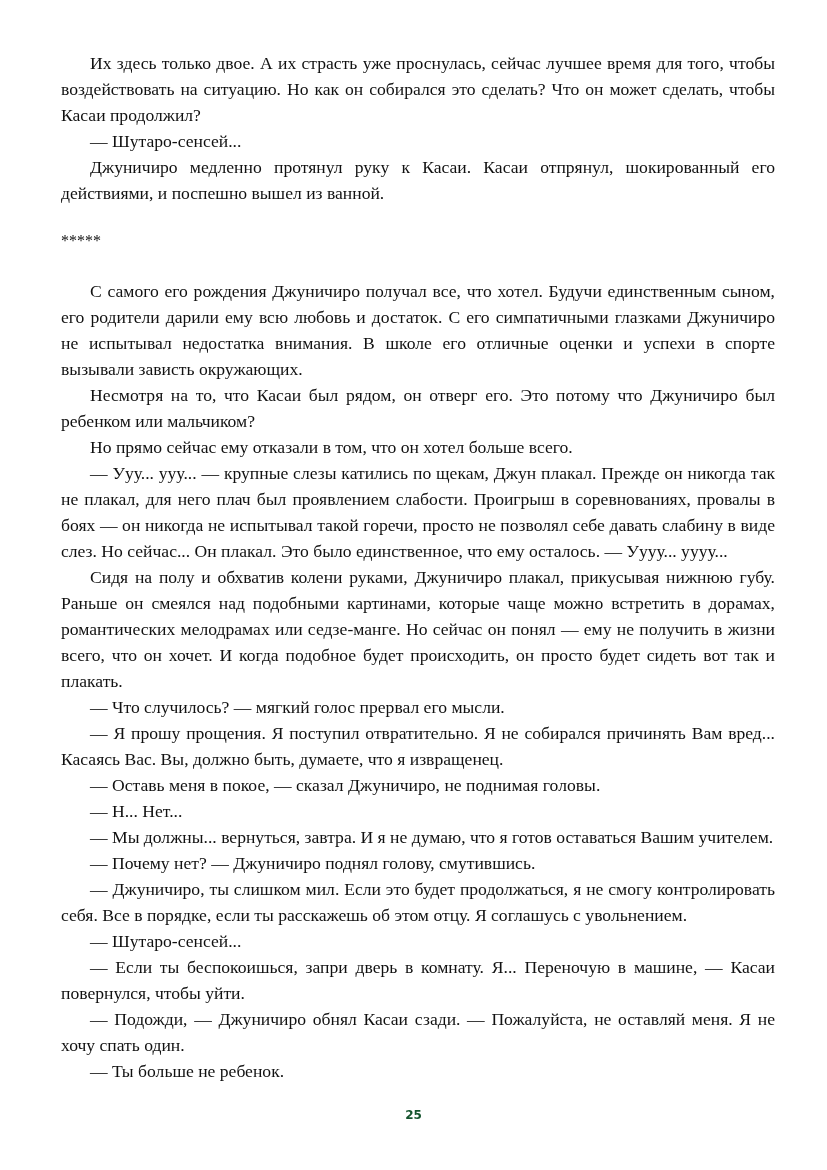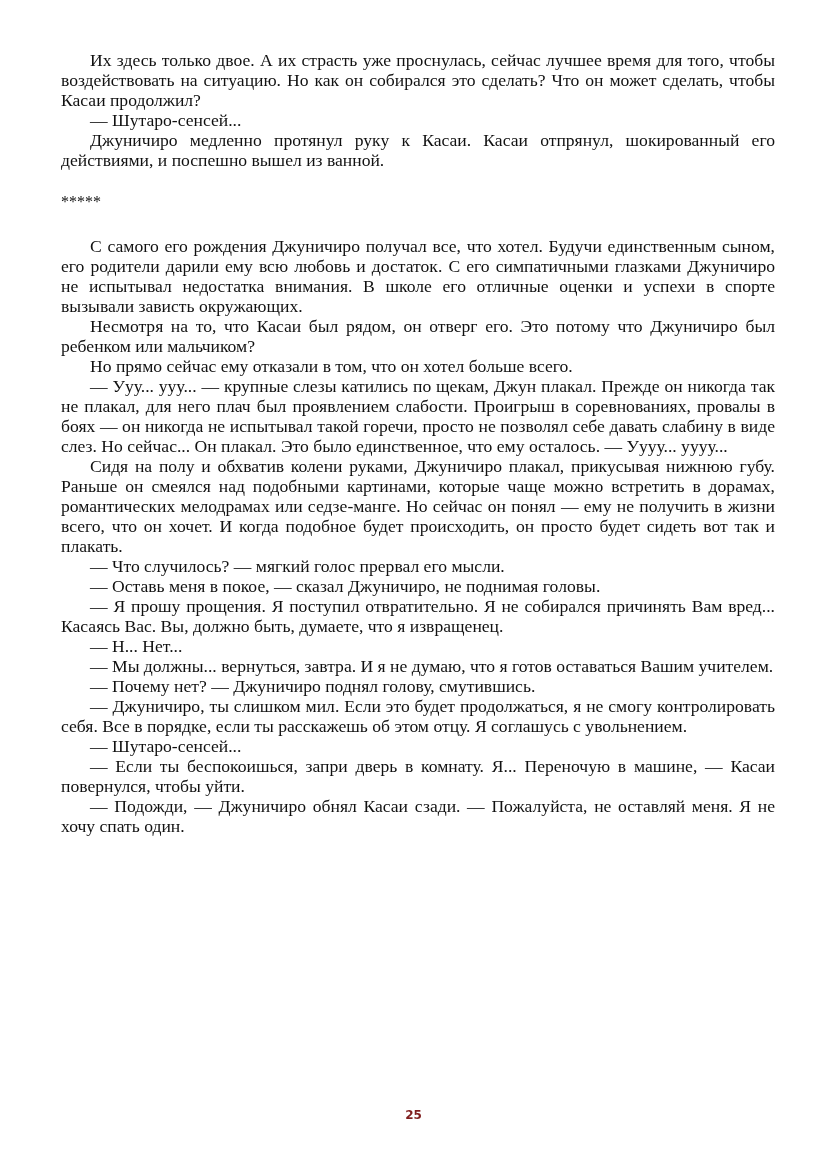--- a/index.html
+++ b/index.html
@@ -4,21 +4,21 @@
 <style>
   html, body { margin: 0; padding: 0; background: #ffffff; }
   body { width: 827px; height: 1170px; position: relative; overflow: hidden; }
   .page {
     position: absolute;
     left: 61px;
     top: 50px;
     width: 714px;
     font-family: "Liberation Serif", "DejaVu Serif", serif;
     font-size: 17.6px;
-    line-height: 20px;
+    line-height: 26px;
     color: #111111;
   }
   .page p {
     margin: 0;
     text-indent: 29px;
     text-align: justify;
   }
   .sep {
     text-align: center;
     text-indent: 0 !important;
@@ -28,43 +28,44 @@
   }
   .page-number {
     position: absolute;
     left: 0;
     width: 827px;
     top: 1108px;
     text-align: center;
     font-family: "DejaVu Sans", sans-serif;
     font-weight: bold;
     font-size: 12px;
-    color: #7f1d1d;
+    color: #14532d;
   }
 </style>
 </head>
 <body>
 
 <div class="page">
   <p>Их здесь только двое. А их страсть уже проснулась, сейчас лучшее время для того, чтобы воздействовать на ситуацию. Но как он собирался это сделать? Что он может сделать, чтобы Касаи продолжил?</p>
   <p>— Шутаро-сенсей...</p>
   <p>Джуничиро медленно протянул руку к Касаи. Касаи отпрянул, шокированный его действиями, и поспешно вышел из ванной.</p>
 
   <p class="sep">*****</p>
 
   <p>С самого его рождения Джуничиро получал все, что хотел. Будучи единственным сыном, его родители дарили ему всю любовь и достаток. С его симпатичными глазками Джуничиро не испытывал недостатка внимания. В школе его отличные оценки и успехи в спорте вызывали зависть окружающих.</p>
   <p>Несмотря на то, что Касаи был рядом, он отверг его. Это потому что Джуничиро был ребенком или мальчиком?</p>
   <p>Но прямо сейчас ему отказали в том, что он хотел больше всего.</p>
   <p>— Ууу... ууу... — крупные слезы катились по щекам, Джун плакал. Прежде он никогда так не плакал, для него плач был проявлением слабости. Проигрыш в соревнованиях, провалы в боях — он никогда не испытывал такой горечи, просто не позволял себе давать слабину в виде слез. Но сейчас... Он плакал. Это было единственное, что ему осталось. — Уууу... уууу...</p>
   <p>Сидя на полу и обхватив колени руками, Джуничиро плакал, прикусывая нижнюю губу. Раньше он смеялся над подобными картинами, которые чаще можно встретить в дорамах, романтических мелодрамах или седзе-манге. Но сейчас он понял — ему не получить в жизни всего, что он хочет. И когда подобное будет происходить, он просто будет сидеть вот так и плакать.</p>
   <p>— Что случилось? — мягкий голос прервал его мысли.</p>
+  <p>— Я прошу прощения. Я поступил отвратительно. Я не собирался причинять Вам вред... Касаясь Вас. Вы, должно быть, думаете, что я извращенец.</p>
   <p>— Оставь меня в покое, — сказал Джуничиро, не поднимая головы.</p>
-  <p>— Я прошу прощения. Я поступил отвратительно. Я не собирался причинять Вам вред... Касаясь Вас. Вы, должно быть, думаете, что я извращенец.</p>
   <p>— Н... Нет...</p>
   <p>— Мы должны... вернуться, завтра. И я не думаю, что я готов оставаться Вашим учителем.</p>
   <p>— Почему нет? — Джуничиро поднял голову, смутившись.</p>
   <p>— Джуничиро, ты слишком мил. Если это будет продолжаться, я не смогу контролировать себя. Все в порядке, если ты расскажешь об этом отцу. Я соглашусь с увольнением.</p>
   <p>— Шутаро-сенсей...</p>
   <p>— Если ты беспокоишься, запри дверь в комнату. Я... Переночую в машине, — Касаи повернулся, чтобы уйти.</p>
   <p>— Подожди, — Джуничиро обнял Касаи сзади. — Пожалуйста, не оставляй меня. Я не хочу спать один.</p>
+  <p>— Ты больше не ребенок.</p>
 </div>
 
 <div class="page-number">25</div>
 
 </body></html>

